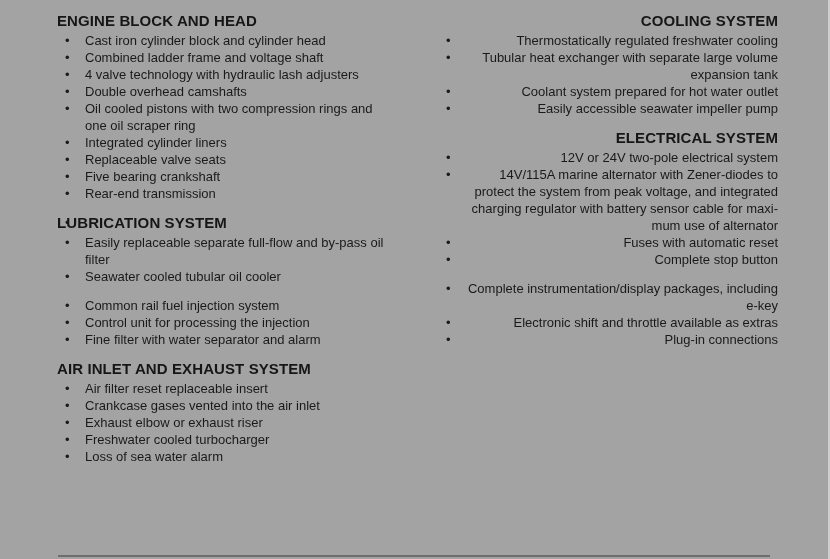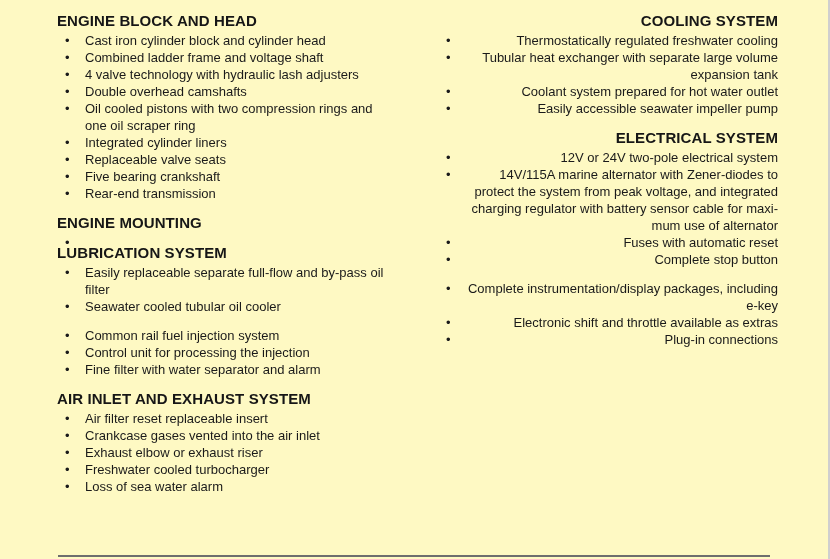--- a/index.html
+++ b/index.html
@@ -11,21 +11,21 @@
     width: 830px;
     height: 559px;
     font-family: "Liberation Sans", sans-serif;
     color: #1a1a1a;
     -webkit-font-smoothing: antialiased;
   }
   .page {
     position: relative;
     width: 830px;
     height: 559px;
-    background: #fef9c3;
+    background: #a3a3a3;
     border-right: 2px solid #cfcfcf;
     box-sizing: border-box;
     overflow: hidden;
   }
   .columns {
     display: flex;
     padding: 12px 0 0 57px;
   }
   .col {
     width: 333px;
@@ -88,21 +88,20 @@
             <li class="spec-item"><span class="marker">•</span><span class="item-text">4 valve technology with hydraulic lash adjusters</span></li>
             <li class="spec-item"><span class="marker">•</span><span class="item-text">Double overhead camshafts</span></li>
             <li class="spec-item"><span class="marker">•</span><span class="item-text">Oil cooled pistons with two compression rings and one oil scraper ring</span></li>
             <li class="spec-item"><span class="marker">•</span><span class="item-text">Integrated cylinder liners</span></li>
             <li class="spec-item"><span class="marker">•</span><span class="item-text">Replaceable valve seats</span></li>
             <li class="spec-item"><span class="marker">•</span><span class="item-text">Five bearing crankshaft</span></li>
             <li class="spec-item"><span class="marker">•</span><span class="item-text">Rear-end transmission</span></li>
           </ul>
         </section>
         <section class="spec-section">
-          <h2 class="section-title">ENGINE MOUNTING</h2>
           <ul class="spec-list">
             <li class="spec-item"><span class="marker">•</span></li>
           </ul>
         </section>
         <section class="spec-section">
           <h2 class="section-title">LUBRICATION SYSTEM</h2>
           <ul class="spec-list">
             <li class="spec-item"><span class="marker">•</span><span class="item-text">Easily replaceable separate full-flow and by-pass oil filter</span></li>
             <li class="spec-item"><span class="marker">•</span><span class="item-text">Seawater cooled tubular oil cooler</span></li>
           </ul>

